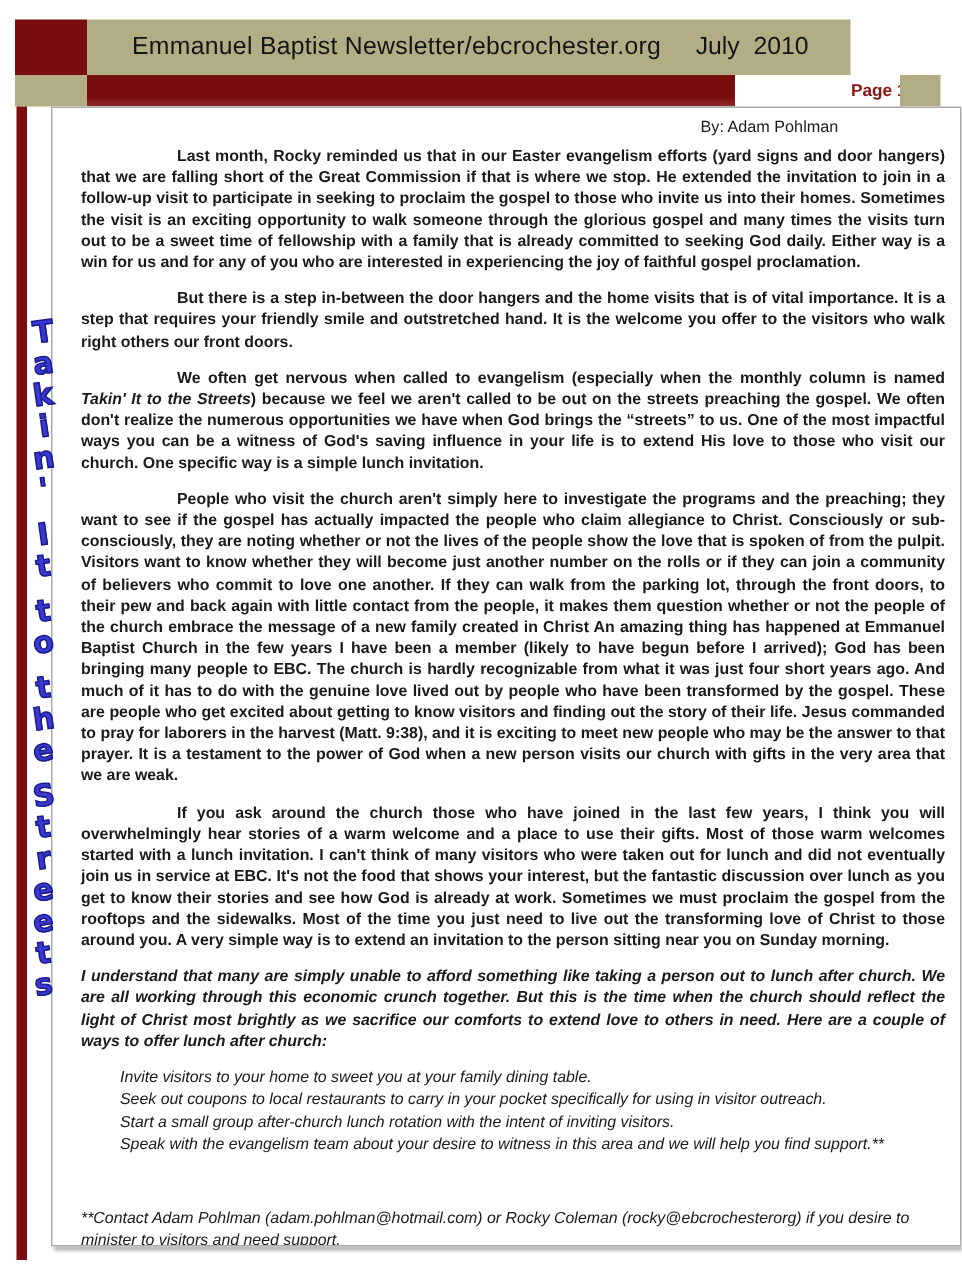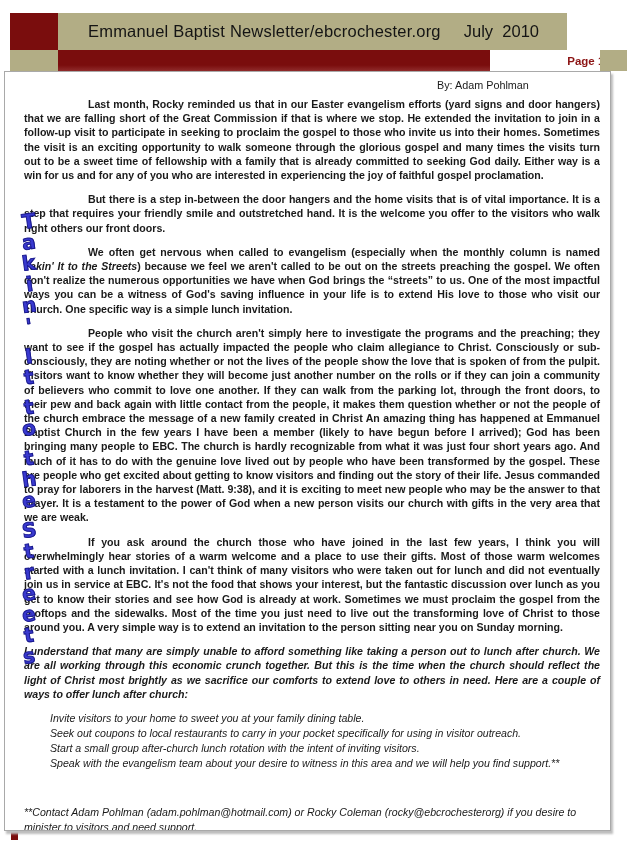--- a/index.html
+++ b/index.html
@@ -23,21 +23,21 @@
   .band-date{margin-right:28px;font-size:16.5px;color:#141414;white-space:pre;}
   .tan-under-square{position:absolute;left:10px;top:50px;width:48px;height:21px;background:var(--tan);}
   .maroon-bar{position:absolute;left:58px;top:50px;width:432px;height:21px;
     background:linear-gradient(to bottom,var(--maroon) 0 72%,#8f2b2b 100%);}
   .page-label{position:absolute;left:490px;top:50px;width:110px;height:21px;display:flex;align-items:center;justify-content:center;
     color:var(--page-red);font-weight:bold;font-size:11.5px;padding-left:44px;}
   .tan-step{position:absolute;left:600px;top:50px;width:27px;height:21px;background:var(--tan);}
   
   .left-strip{position:absolute;left:11px;top:71px;width:7px;height:769px;background:var(--maroon);}
   
-  .content-box{position:absolute;left:4px;top:71px;width:607px;height:760px;background:#fff;
+  .content-box{position:absolute;left:34px;top:71px;width:607px;height:760px;background:#fff;
     border:1px solid var(--border-gray);box-shadow:2px 3px 2px #bdbdbd;
     padding:4px 10px 0 19px;box-sizing:border-box;overflow:hidden;}
   .byline{font-size:10.8px;line-height:15px;margin:2px 0 4px 413px;}
   .para{font-size:10.6px;line-height:14.2px;text-align:justify;text-indent:64px;margin:0 0 10px 0;font-weight:bold;}
   .para.noindent{text-indent:0;}
   .italic{font-style:italic;}
   .lunch-list{margin:2px 0 0 26px;}
   .list-item{font-size:10.6px;line-height:15px;font-style:italic;}
   .footnote{font-size:10.6px;line-height:14.6px;font-style:italic;margin-top:34px;}
   

